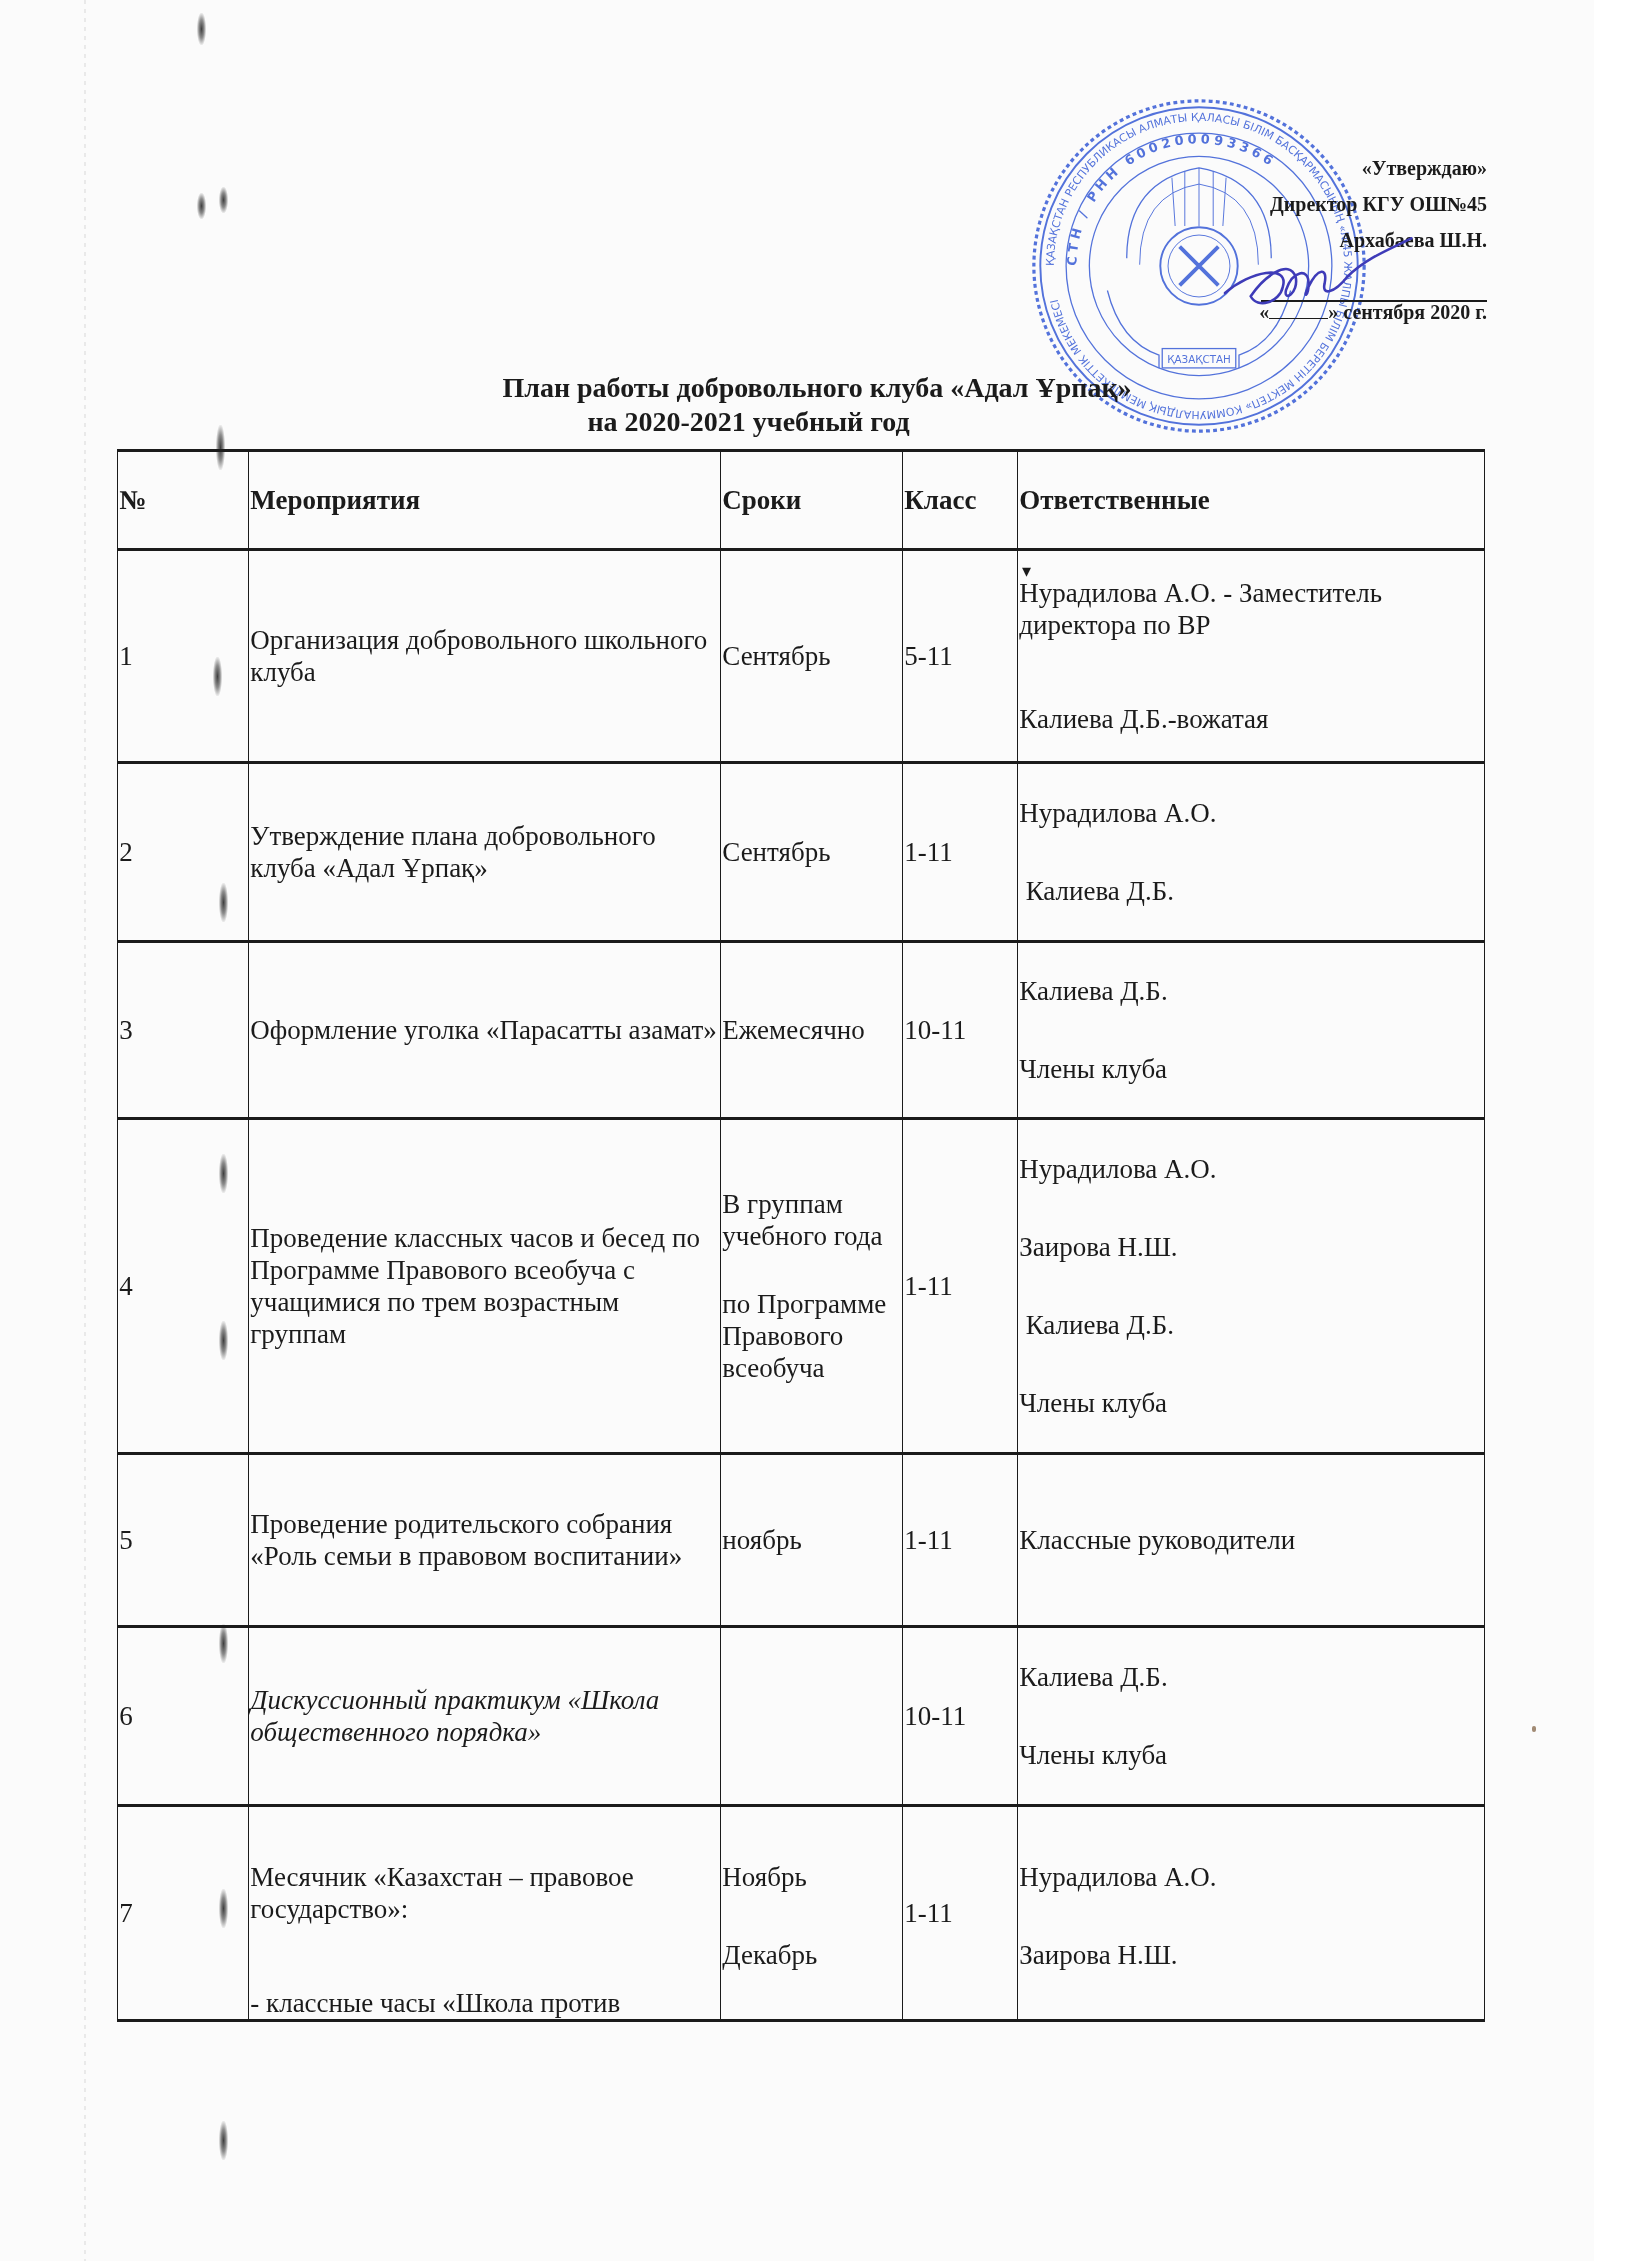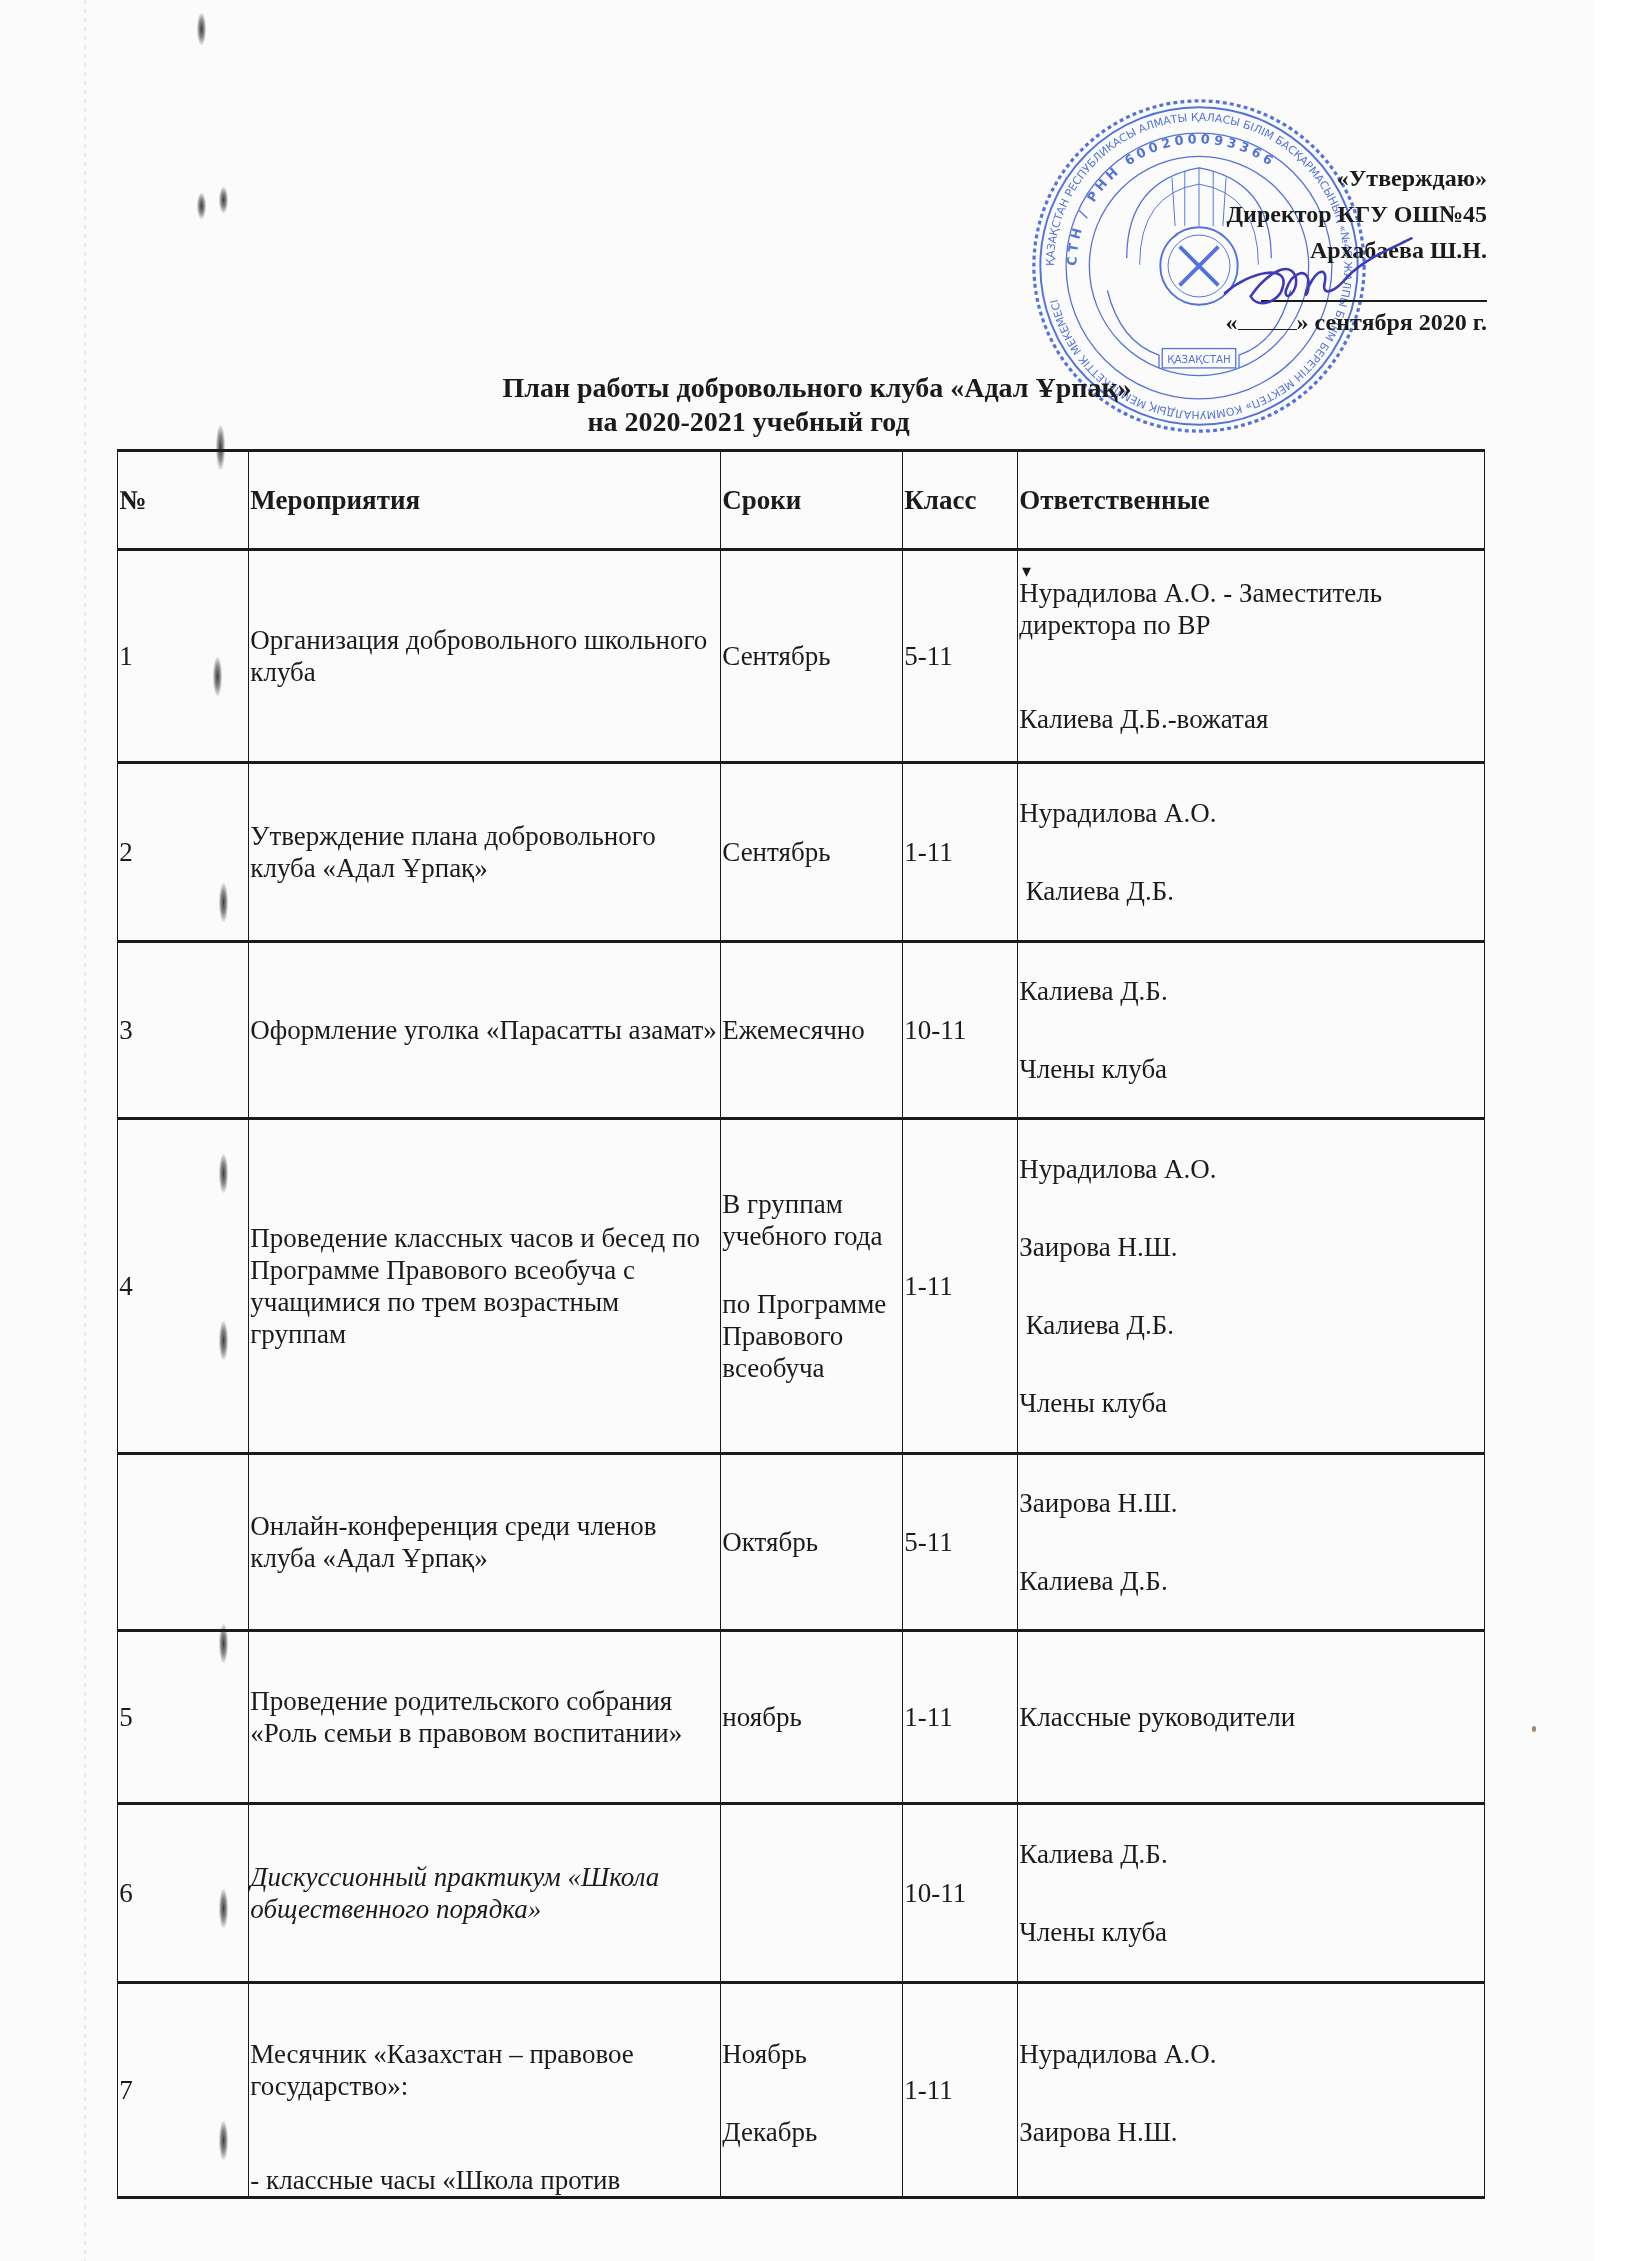--- a/index.html
+++ b/index.html
@@ -41,24 +41,24 @@
     position: absolute;
     width: 9px;
     border-radius: 2.6px;
     background: radial-gradient(ellipse at center, rgba(30,30,30,0.85) 0%, rgba(30,30,30,0.5) 40%, rgba(30,30,30,0) 75%);
   }
 
   
   .approval {
     position: absolute;
     right: 157px;
-    top: 160px;
+    top: 150px;
     text-align: right;
     font-weight: bold;
-    font-size: 24px;
+    font-size: 20px;
     line-height: 36px;
     z-index: 3;
   }
   .approval .line { display: block; white-space: nowrap; }
   .sig-line {
     position: absolute;
     left: 1261px;
     top: 300px;
     width: 226px;
     height: 1.9px;
@@ -302,32 +302,20 @@
     <td>
       <div class="stack">
         <span>Нурадилова А.О.</span>
         <span class="gap-m">Заирова Н.Ш.</span>
         <span class="gap-m indent">Калиева Д.Б.</span>
         <span class="gap-m">Члены клуба</span>
       </div>
     </td>
   </tr>
 
-  <tr class="h-r5">
-    <td></td>
-    <td>Онлайн-конференция среди членов клуба «Адал Ұрпақ»</td>
-    <td>Октябрь</td>
-    <td>5-11</td>
-    <td>
-      <div class="stack">
-        <span>Заирова Н.Ш.</span>
-        <span class="gap-m">Калиева Д.Б.</span>
-      </div>
-    </td>
-  </tr>
 
   <tr class="h-r6">
     <td>5</td>
     <td>Проведение родительского собрания «Роль семьи в правовом воспитании»</td>
     <td>ноябрь</td>
     <td>1-11</td>
     <td>
       <span>Классные руководители</span>
     </td>
   </tr>

